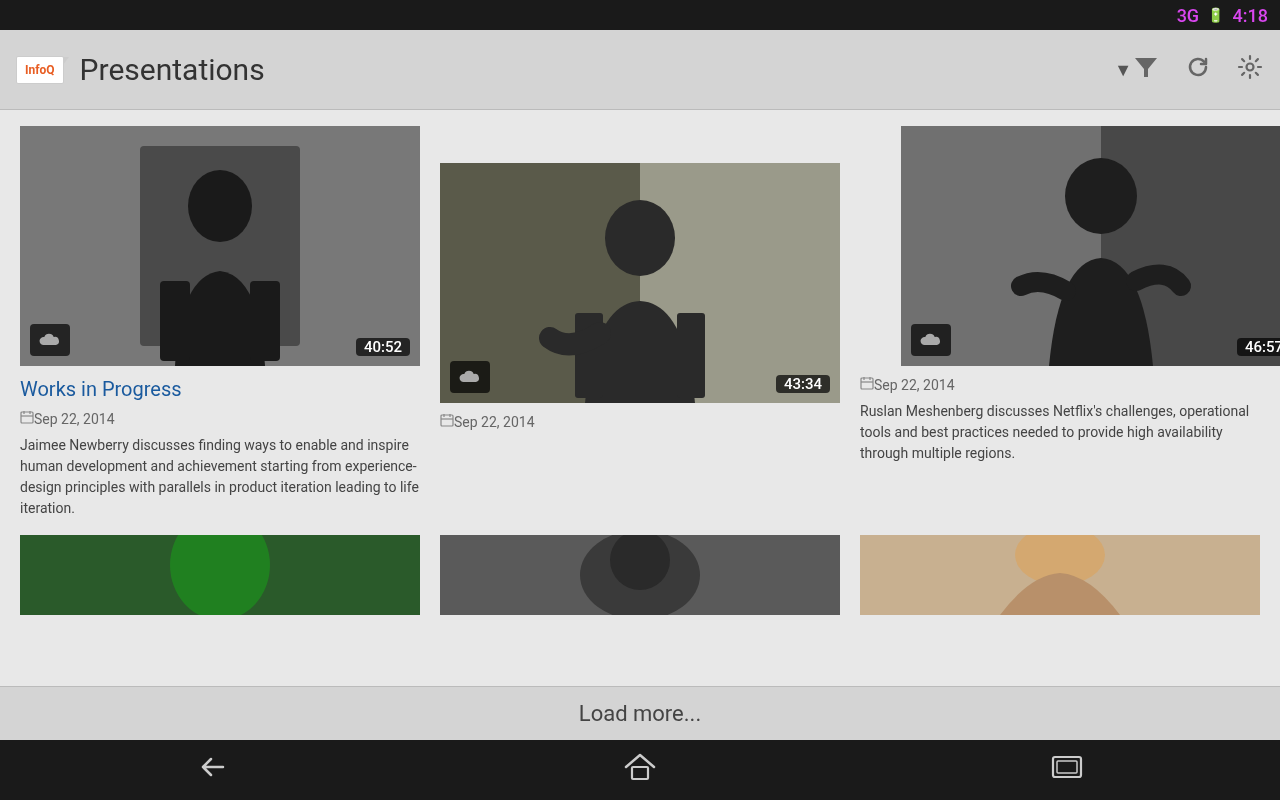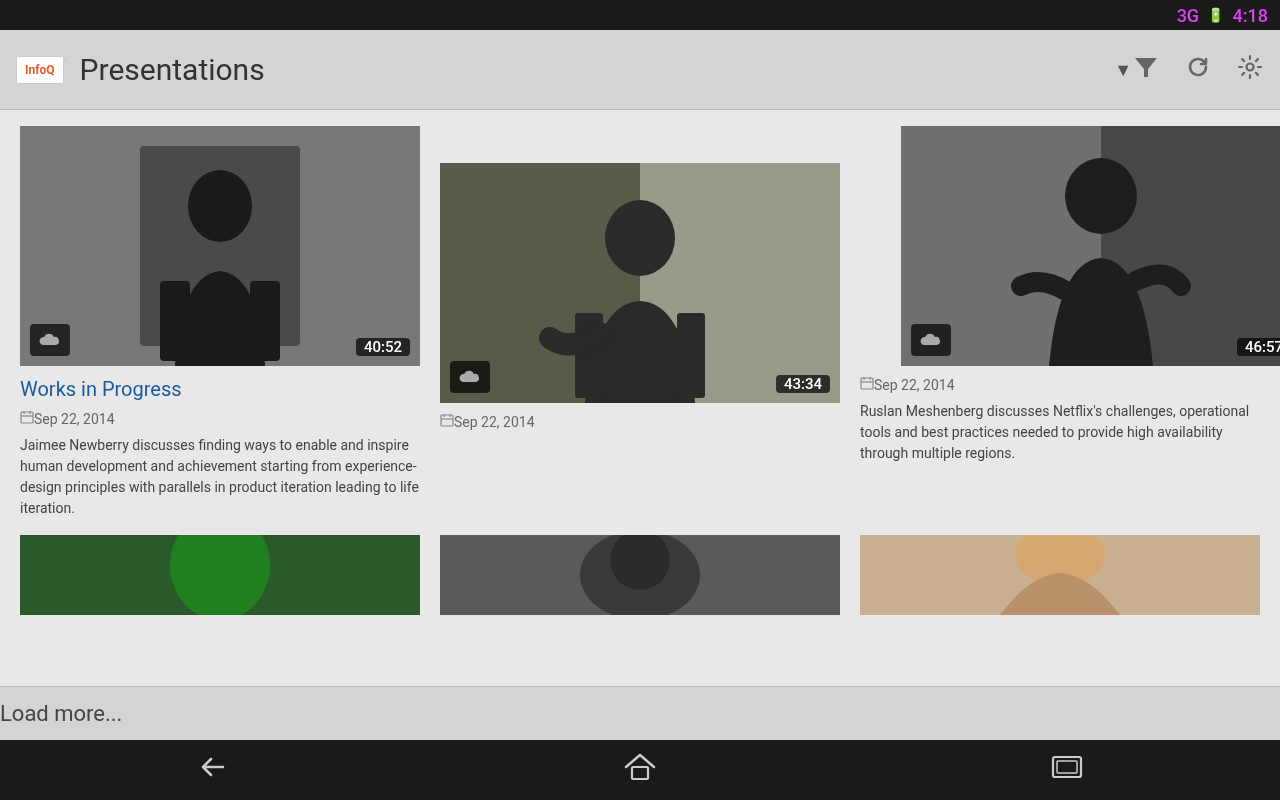--- a/index.html
+++ b/index.html
@@ -208,21 +208,21 @@
       color: #444;
       line-height: 1.5;
     }
 
     
     .load-more-bar {
       background: #d4d4d4;
       height: 54px;
       display: flex;
       align-items: center;
-      justify-content: flex-start;
+      justify-content: center;
       cursor: pointer;
       flex-shrink: 0;
       border-top: 1px solid #bbb;
     }
     .load-more-text {
       font-size: 22px;
       color: #444;
       font-weight: 400;
     }
 

